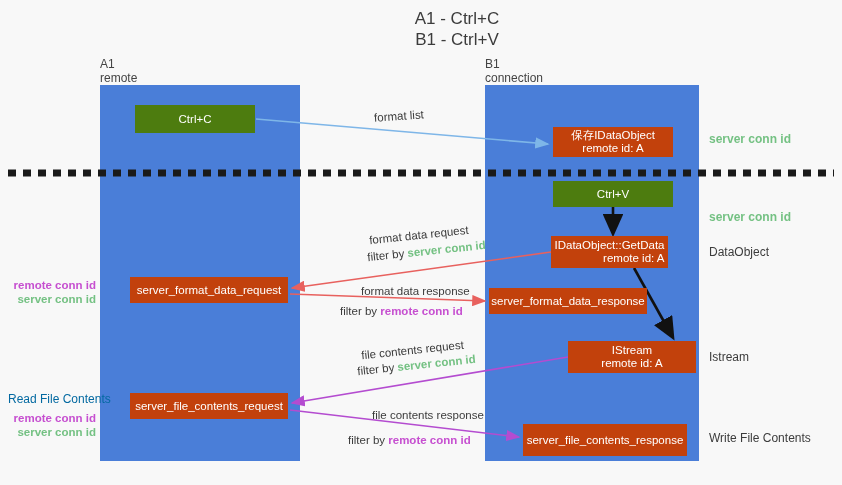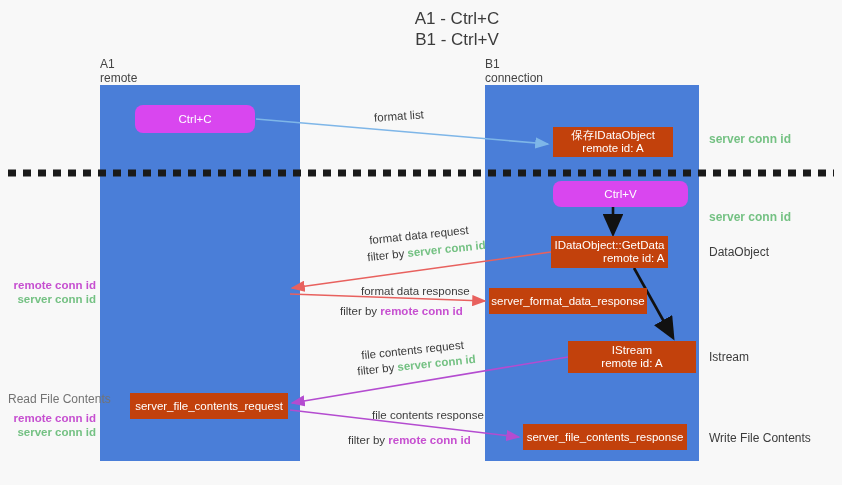--- a/index.html
+++ b/index.html
@@ -34,46 +34,46 @@
   .lane{background:#4a7ed8;}
   #lane-a{left:100px;top:85px;width:200px;height:376px;}
   #lane-b{left:485px;top:85px;width:214px;height:376px;}
 
   
   .box{
     display:flex;align-items:center;justify-content:center;
     text-align:center;color:#ffffff;font-size:11.5px;line-height:13px;
     white-space:pre-line;box-sizing:border-box;padding:2px 4px;
   }
-  .green{background:#d946ef;border-radius:8px;}
+  .green{background:#4d7c0f;}
   .orange{background:#c2410c;}
 
   #b-ctrlc{left:135px;top:105px;width:120px;height:28px;}
   #b-save{left:553px;top:127px;width:120px;height:30px;}
-  #b-ctrlv{left:553px;top:181px;width:135px;height:26px;}
+  #b-ctrlv{left:553px;top:181px;width:120px;height:26px;}
   #b-getdata{left:551px;top:236px;width:117px;height:32px;text-align:right;}
   #b-fmtreq{left:130px;top:277px;width:158px;height:26px;}
   #b-fmtres{left:489px;top:288px;width:158px;height:26px;}
   #b-istream{left:568px;top:341px;width:128px;height:32px;}
   #b-filereq{left:130px;top:393px;width:158px;height:26px;}
-  #b-fileres{left:523px;top:424px;width:164px;height:26px;}
+  #b-fileres{left:523px;top:424px;width:164px;height:32px;}
 
   
   .note{font-size:12px;color:#3c3c3c;}
   .note.green-txt{color:#74c183;font-weight:bold;}
 
   #n-srv1{left:709px;top:132px;}
   #n-srv2{left:709px;top:210px;}
   #n-dataobject{left:709px;top:245px;}
   #n-istream{left:709px;top:350px;}
   #n-writefile{left:709px;top:431px;}
 
   
   #n-left1{left:8px;top:278px;width:88px;text-align:right;line-height:14px;}
-  #n-readfile{left:8px;top:392px;width:190px;text-align:left;font-size:12px;color:#737373;}
+  #n-readfile{left:8px;top:392px;width:190px;text-align:left;font-size:12px;color:#0369a1;}
   #n-left2{left:8px;top:411px;width:88px;text-align:right;line-height:14px;}
   .miniline{font-size:11.5px;font-weight:bold;}
   .mini-purple{color:#c64fd0;}
   .mini-green{color:#74c183;}
 
   
   .flow{font-size:11.5px;color:#3c3c3c;white-space:nowrap;}
   .flow .g{color:#74c183;font-weight:bold;}
   .flow .p{color:#c64fd0;font-weight:bold;}
 
@@ -138,20 +138,21 @@
 
     <line x1="290" y1="410" x2="519" y2="437" stroke="#b44cd0" stroke-width="1.6" marker-end="url(#ah-purple)"></line>
   </svg>
 
   <div class="abs box green" id="b-ctrlc">Ctrl+C</div>
   <div class="abs box orange" id="b-save">保存IDataObject
 remote id: A</div>
   <div class="abs box green" id="b-ctrlv">Ctrl+V</div>
   <div class="abs box orange" id="b-getdata">IDataObject::GetData
 remote id: A</div>
+  <div class="abs box orange" id="b-fmtreq">server_format_data_request</div>
   <div class="abs box orange" id="b-fmtres">server_format_data_response</div>
   <div class="abs box orange" id="b-istream">IStream
 remote id: A</div>
   <div class="abs box orange" id="b-filereq">server_file_contents_request</div>
   <div class="abs box orange" id="b-fileres">server_file_contents_response</div>
 
   <div class="abs note green-txt" id="n-srv1">server conn id</div>
   <div class="abs note green-txt" id="n-srv2">server conn id</div>
   <div class="abs note" id="n-dataobject">DataObject</div>
   <div class="abs note" id="n-istream">Istream</div>

